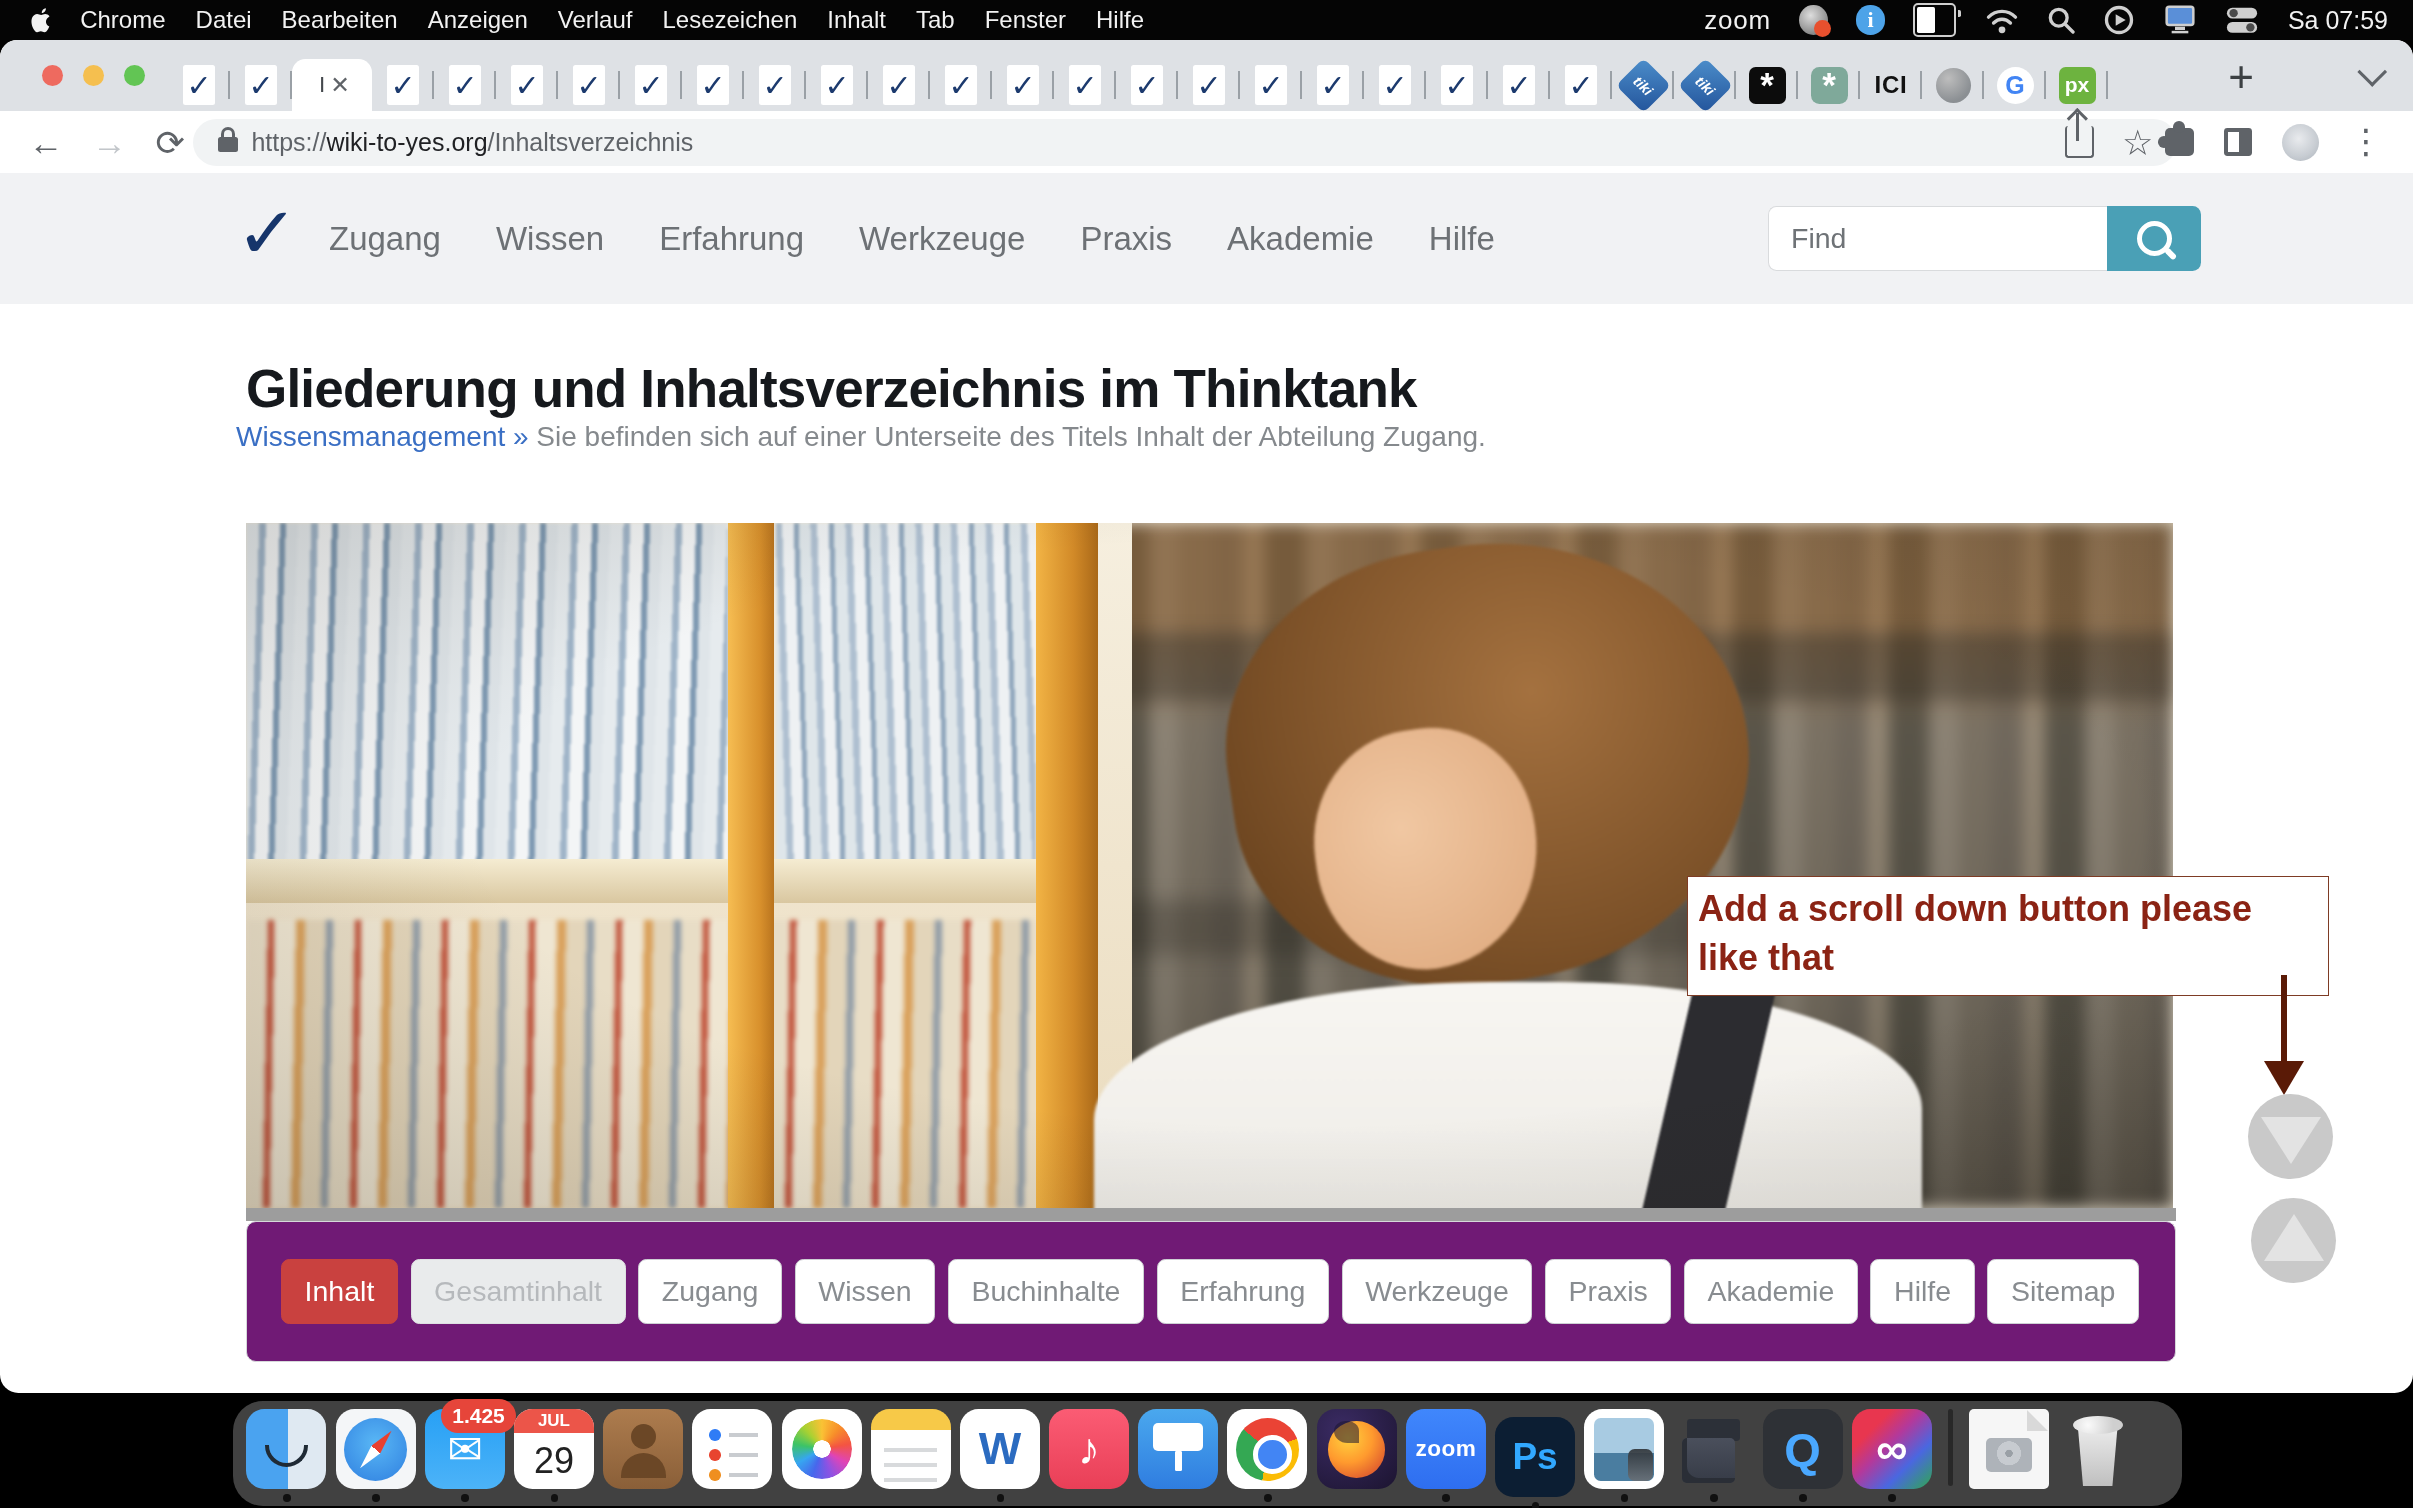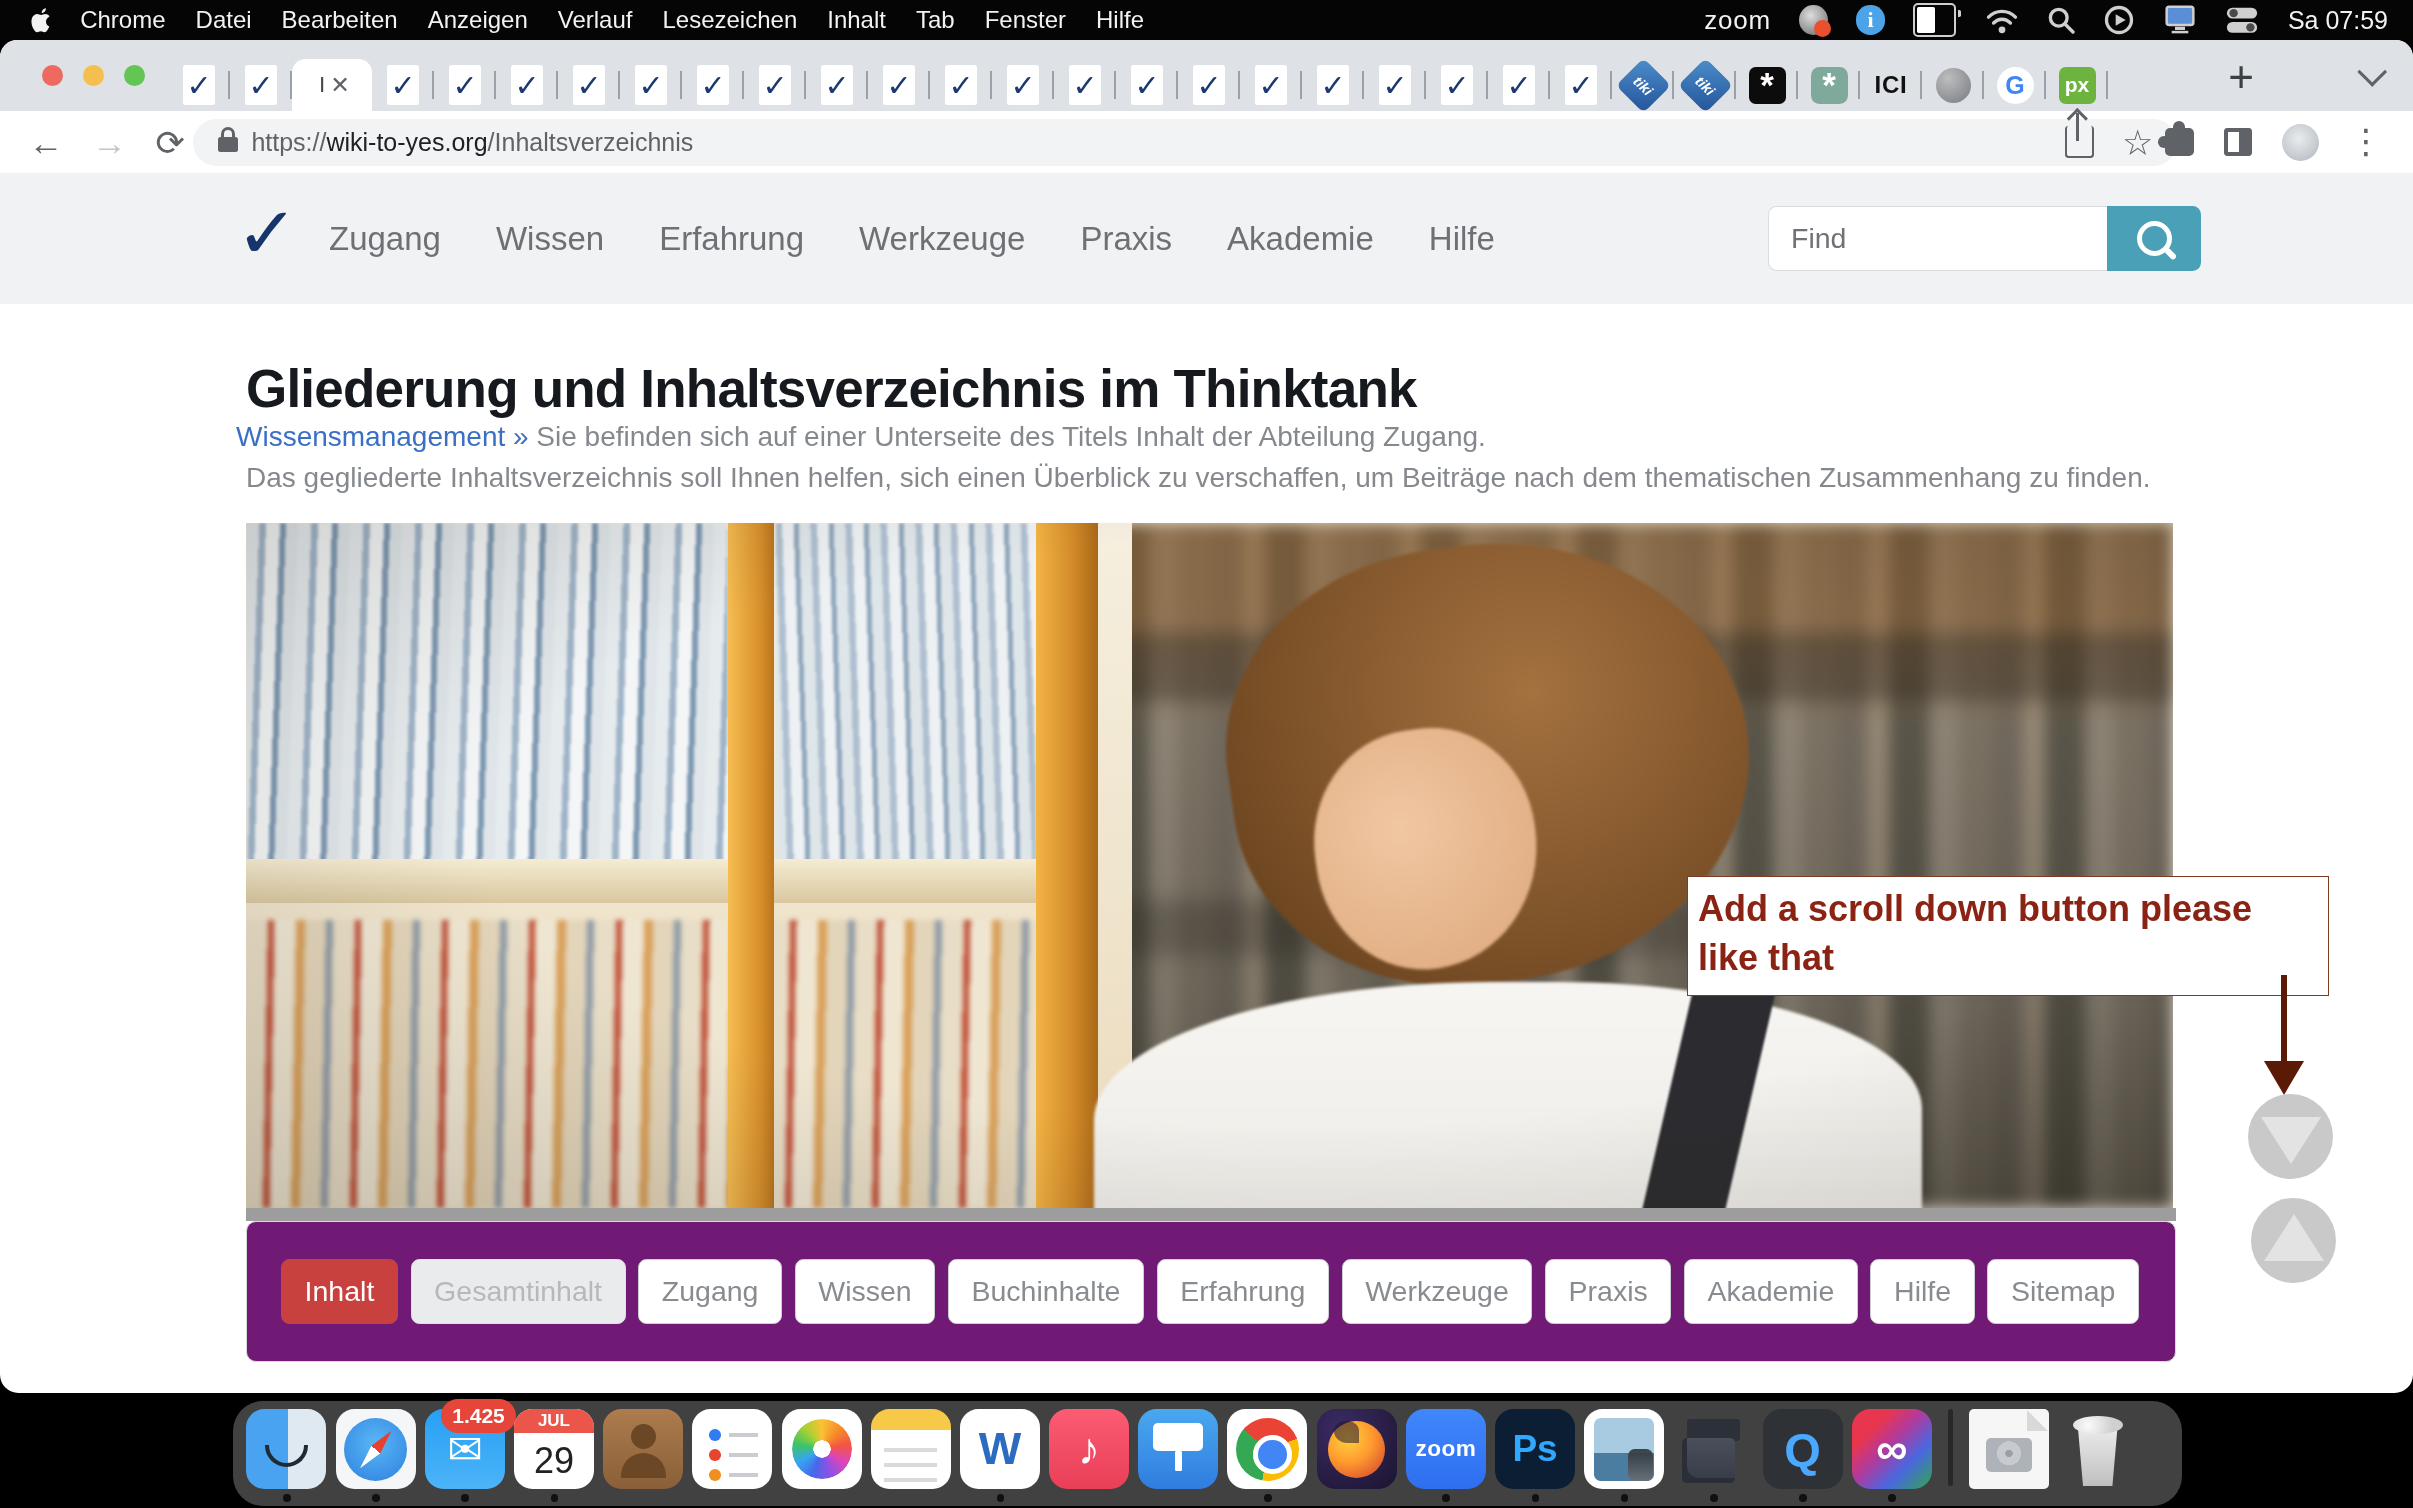--- a/index.html
+++ b/index.html
@@ -208,21 +208,21 @@
   .t-chrome::before{content:"";position:absolute;inset:8.4px;border-radius:50%;
       background:conic-gradient(from -50deg,#ea4335 0 33.3%,#fbbc05 0 66.6%,#34a853 0 100%);}
   .t-chrome::after{content:"";position:absolute;left:50%;top:50%;width:28.5px;height:28.5px;margin:-14.2px 0 0 -14.2px;border-radius:50%;
       background:#4285f4;border:5px solid #fff;box-sizing:content-box;}
   .t-firefox{background:radial-gradient(circle at 30% 25%,#3a2b63,#1c1430);}
   .t-firefox::before{content:"";position:absolute;inset:11.7px;border-radius:50%;
       background:radial-gradient(circle at 35% 30%,#ffd23e,#ff9a2e 45%,#e4652e 75%,#c44a2a);}
   .t-firefox::after{content:"";position:absolute;left:17px;top:11.7px;width:25px;height:22px;border-radius:50% 50% 0 60%;background:#1c1430;opacity:.55;}
   .t-zoom{background:linear-gradient(180deg,#4087fc,#2e6ef0);}
   .t-zoom .glyph{color:#fff;font-size:22.6px;font-weight:bold;letter-spacing:0.4px;}
-  .t-photoshop{background:#0c1e33;}
+  .t-photoshop{background:#0c1e33;margin-top:8px;}
   .t-photoshop .glyph{color:#31a8ff;font-size:37px;font-weight:bold;}
   .t-preview{background:#fff;}
   .t-preview::before{content:"";position:absolute;inset:8.4px 10px;border-radius:6.7px;
       background:linear-gradient(180deg,#a8cbe2 0 55%,#4a7da0 55%);}
   .t-preview::after{content:"";position:absolute;right:11.7px;bottom:8.4px;width:25px;height:32px;border-radius:6.7px;
       background:linear-gradient(180deg,#2e3236,#6a6f75);opacity:.9;}
   .t-printer{background:transparent;}
   .t-printer::before{content:"";position:absolute;left:13.4px;right:13.4px;top:10px;height:22px;background:#2c3038;border-radius:3.4px;}
   .t-printer::after{content:"";position:absolute;left:8.4px;right:18.4px;top:28.5px;bottom:6.7px;background:linear-gradient(180deg,#4a4f5c,#363b46);border-radius:5px;
       box-shadow:inset 11.7px -11.7px 0 -6.7px #2a2e36;}
@@ -488,21 +488,20 @@
         <button id="find-btn">
             <span class="mag"></span>
           </button>
       </div>
     </div>
 
     <h1 id="page-title">Gliederung und Inhaltsverzeichnis im Thinktank</h1>
     <div id="breadcrumb-line">
       <span id="breadcrumb-link">Wissensmanagement »</span><span> Sie befinden sich auf einer Unterseite des Titels Inhalt der Abteilung Zugang.</span>
     </div>
-    <div id="intro-line">Das gegliederte Inhaltsverzeichnis soll Ihnen helfen, sich einen Überblick zu verschaffen, um Beiträge nach dem thematischen Zusammenhang zu finden.</div>
 
     <div id="photo">
       <div class="ph ph-right"></div>
       <div class="ph ph-right2"></div>
       <div class="ph ph-right3"></div>
       <div class="ph ph-left"></div>
       <div class="ph ph-books-a"></div>
       <div class="ph ph-books-b"></div>
       <div class="ph ph-board"></div>
       <div class="ph ph-books-c"></div>

